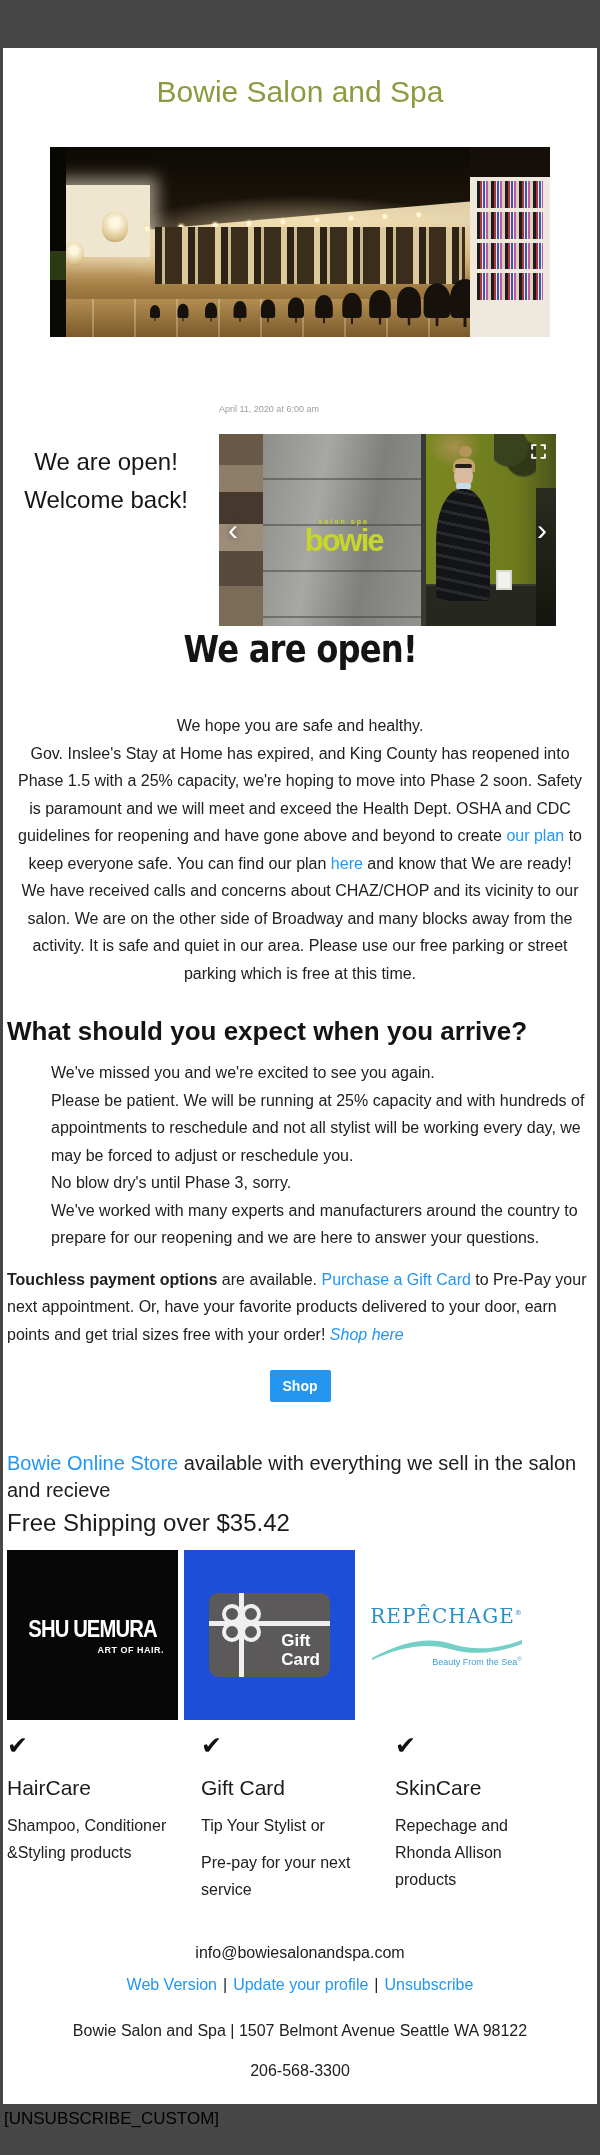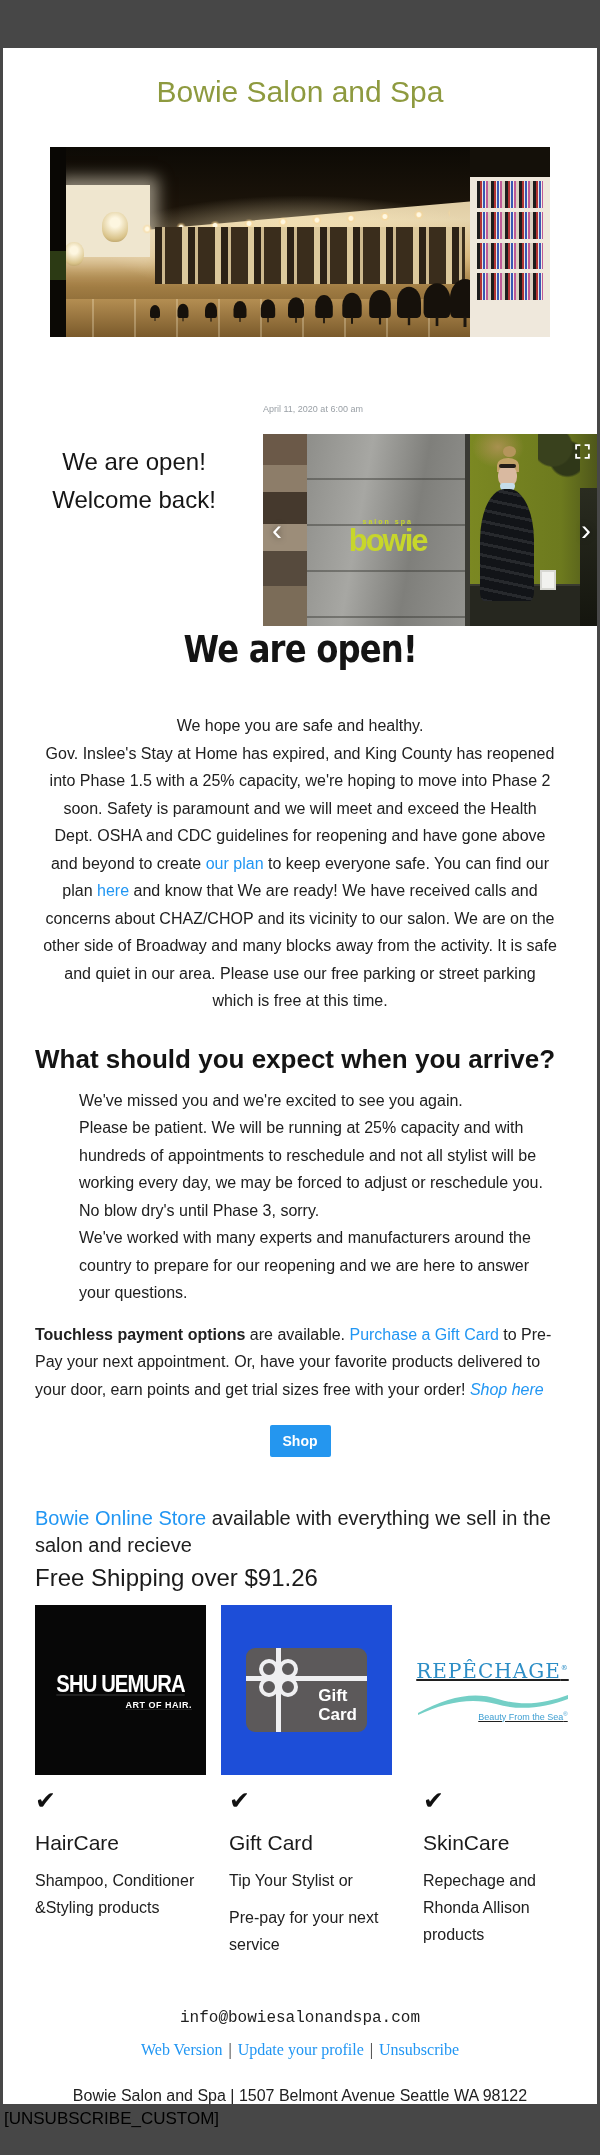--- a/index.html
+++ b/index.html
@@ -1,18 +1,18 @@
 <!DOCTYPE html>
 <html><head>
 <meta charset="utf-8">
 <style>
   html,body{margin:0;padding:0;width:600px;height:2155px;overflow:hidden;
     background:#474747;font-family:"Liberation Sans",sans-serif;}
   .email{background:#fff;margin:48px 3px 0;width:594px;height:2056px;
-    box-sizing:border-box;padding:0 32px;overflow:hidden;color:#202020;}
+    box-sizing:border-box;padding:0 4px;overflow:hidden;color:#202020;}
   
   h1.title{margin:27px 0 0;font-size:30px;line-height:34px;font-weight:400;
     text-align:center;color:#8e9a3f;}
   
   .hero{position:relative;width:500px;height:190px;margin:38px auto 0;overflow:hidden;
     background:linear-gradient(180deg,#cdb488 0%,#e6d5ae 38%,#d4b277 58%,#a07c43 74%,#6b4f24 100%);}
   .hero-ceiling{position:absolute;left:0;top:0;right:0;height:50%;
     background:linear-gradient(180deg,#0d0a05,#241a0d);
     clip-path:polygon(0 0,100% 0,100% 50%,0 96%);}
   .hero-glow{position:absolute;left:10%;top:25%;width:80%;height:45%;
@@ -45,21 +45,21 @@
     background:repeating-linear-gradient(90deg,rgba(255,244,214,.28) 0 2px,transparent 2px 42px);}
   .hero-shelf{position:absolute;right:0;top:0;width:16%;height:100%;
     background:linear-gradient(180deg,#141009 0 16%,#efe8dc 16% 100%);}
   .shelf-row{height:14%;margin:5% 9%;
     background:repeating-linear-gradient(90deg,#1c1c1c 0 3px,#b03434 3px 5px,#e6e6e6 5px 6px,#3857b3 6px 8px,#f0eee8 8px 9px,#c05a96 9px 11px,#d8cfc0 11px 14px);}
   .hero-leftcol{position:absolute;left:0;top:0;width:3.2%;height:100%;
     background:linear-gradient(180deg,#090704 0 55%,#2c3a14 55% 70%,#0b0905 70% 100%);}
   
   .article{display:flex;margin-top:66px;align-items:flex-start;}
   .side{flex:0 0 198px;padding-top:40px;text-align:center;font-size:24px;line-height:38px;color:#161616;}
-  .widget{margin-left:30px;width:283px;}
+  .widget{margin-left:14px;width:283px;}
   .caption{font-size:9px;line-height:12px;color:#9aa0a6;margin-bottom:19px;}
   .store-photo{position:relative;width:337px;height:192px;overflow:hidden;background:#76831f;}
   .tiles{position:absolute;left:0;top:0;bottom:0;width:13%;
     background:linear-gradient(180deg,#6b5948 0 16%,#8d7d69 16% 30%,#45392d 30% 47%,#9c8d79 47% 61%,#564a3d 61% 79%,#7b6c58 79% 100%);}
   .door{position:absolute;left:13%;top:0;bottom:0;width:47%;
     background:linear-gradient(100deg,#8e8e8a 0%,#a7a7a3 35%,#7f7f7b 65%,#93938f 100%);}
   .door::after{content:"";position:absolute;inset:0;
     background:repeating-linear-gradient(180deg,transparent 0 44px,rgba(55,55,50,.45) 44px 46px);}
   .door-edge{position:absolute;left:60%;top:0;bottom:0;width:5px;background:#3a3a34;}
   .logo{position:absolute;left:17%;top:44%;width:40%;text-align:center;z-index:2;}
@@ -104,21 +104,21 @@
   h3.expect{margin:28px 0 0;font-size:26px;line-height:32px;font-weight:bold;color:#141414;}
   .list{margin-top:12px;padding-left:44px;padding-right:2px;}
   .list p{margin:0;font-size:16px;line-height:27.5px;}
   p.touchless{margin:14px 0 0;font-size:16px;line-height:27.5px;}
   .shopwrap{text-align:center;margin-top:22px;}
   .shop-btn{display:inline-block;background:#2496ef;color:#fff;font-weight:bold;font-size:14px;
     padding:8px 13px;border-radius:2px;cursor:pointer;text-decoration:none;}
   p.store-line{margin:48px 0 0;font-size:20px;line-height:27px;}
   .free-ship{margin-top:4px;font-size:24px;line-height:30px;color:#1b1b1b;}
   
-  .cards{display:flex;gap:15px;margin-top:12px;text-decoration:underline;}
+  .cards{display:flex;gap:6px;margin-top:12px;}
   .card{width:171px;height:170px;flex:0 0 auto;position:relative;overflow:hidden;cursor:pointer;}
   .card-shu{background:#070707;display:flex;flex-direction:column;justify-content:center;}
   .shu-brand{color:#fff;font-weight:bold;font-size:23px;text-align:center;letter-spacing:-1px;
     transform:scaleX(.88);}
   .shu-sub{color:#fff;font-weight:bold;font-size:9px;text-align:right;margin:2px 14px 0 0;
     letter-spacing:.5px;}
   .card-gift{background:#1d4ed8;}
   .gc{position:absolute;left:25px;top:43px;width:121px;height:84px;background:#5c595a;border-radius:9px;}
   .gc-vert{position:absolute;left:30px;top:0;width:5px;height:100%;background:#efeff1;}
   .gc-horz{position:absolute;left:0;top:28px;width:100%;height:5px;background:#efeff1;}
@@ -138,22 +138,22 @@
   
   .features{display:flex;gap:23px;margin-top:12px;}
   .feature{width:171px;flex:0 0 auto;}
   .check{font-size:25px;line-height:27px;color:#111;}
   .f-title{font-size:21px;line-height:25px;margin-top:16px;color:#1b1b1b;}
   .f-desc{font-size:16px;line-height:27px;margin:12px 0 0;}
   .f-desc + .f-desc{margin-top:10px;}
   .pre{white-space:pre-line;}
   
   .footer{text-align:center;font-size:16px;}
-  .f-email{margin:50px 0 0;line-height:20px;font-family:Liberation Mono, monospace;}
-  .f-links{margin:12px 0 0;line-height:20px;font-family:Liberation Serif, serif;}
+  .f-email{margin:40px 0 0;line-height:20px;}
+  .f-links{margin:12px 0 0;line-height:20px;}
   .f-links a{color:#2196f3;text-decoration:none;cursor:pointer;}
   .sep{margin:0 6px;color:#222;}
   .f-addr{margin:26px 0 0;line-height:20px;}
   .f-phone{margin:20px 0 12px;line-height:20px;}
   .unsub-tag{color:#000;font-size:17px;margin:5px 0 0 4px;}
 </style>
 </head>
 <body>
 
 <div class="email">
@@ -252,21 +252,21 @@
     <strong>Touchless payment options</strong><span> are available. </span><a class="lnk">Purchase a Gift Card</a><span> to Pre-Pay your next appointment. Or, have your favorite products delivered to your door, earn points and get trial sizes free with your order! </span><a class="lnk it">Shop here</a>
   </p>
 
   <div class="shopwrap">
     <a class="shop-btn">Shop</a>
   </div>
 
   <p class="store-line">
     <a class="lnk">Bowie Online Store</a><span> available with everything we sell in the salon and recieve</span>
   </p>
-  <div class="free-ship">Free Shipping over $91.26</div>
+  <div class="free-ship">Free Shipping over $35.42</div>
 
   <div class="cards">
     <div class="card card-shu">
       <div class="shu-brand">SHU UEMURA</div>
       <div class="shu-sub">ART OF HAIR.</div>
     </div>
     <div class="card card-gift">
       <div class="gc">
         <div class="gc-vert"></div>
         <div class="gc-horz"></div>

